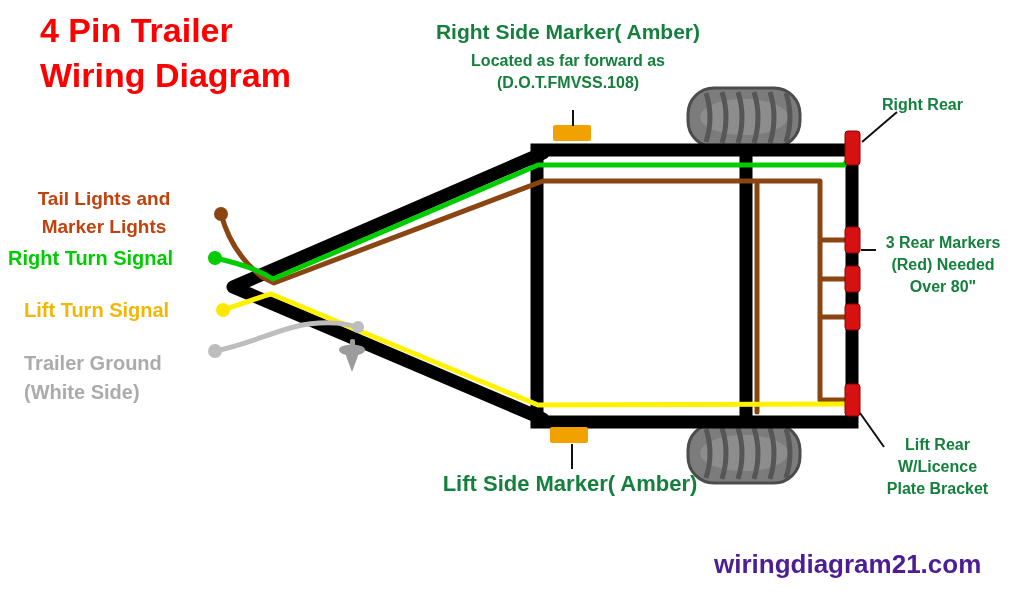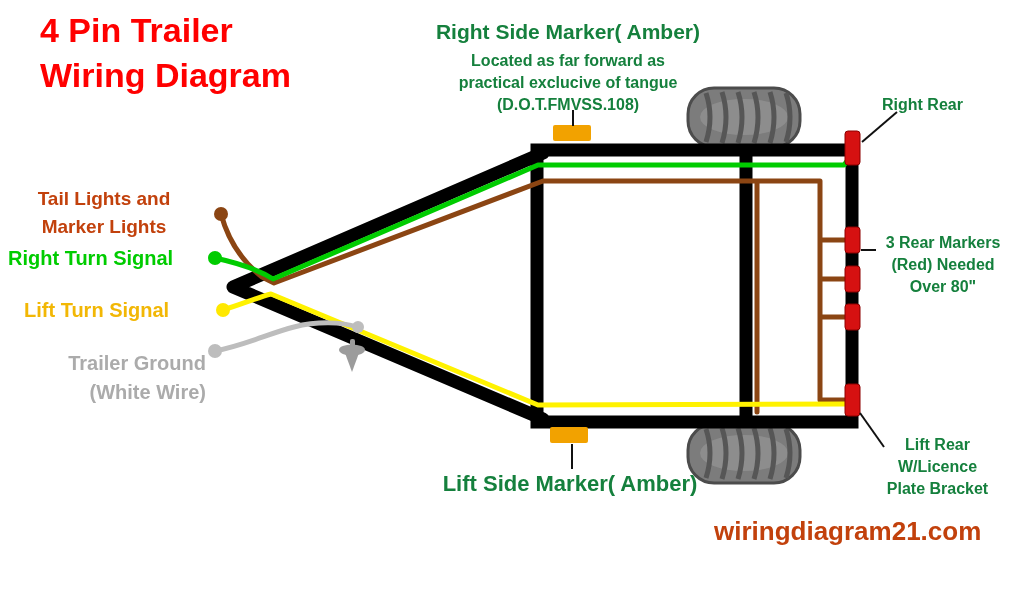--- a/index.html
+++ b/index.html
@@ -14,28 +14,28 @@
 
   .top-marker{left:400px;top:20px;width:336px;text-align:center;}
   .top-marker .head{font-size:21px;margin-bottom:6px;}
   .top-marker .sub{font-size:16px;line-height:22px;}
 
   .right-rear{left:882px;top:96px;font-size:16px;white-space:nowrap;}
 
   .tail{left:14px;top:185px;width:180px;text-align:center;font-size:19px;line-height:28px;color:#c2410c;}
   .right-turn{left:8px;top:247px;font-size:20px;color:#00CC00;white-space:nowrap;}
   .lift-turn{left:24px;top:299px;font-size:20px;color:#F2B705;white-space:nowrap;}
-  .ground{left:24px;top:349px;width:182px;text-align:right;font-size:20px;line-height:29px;color:#ABABAB;}
+  .ground{left:24px;top:349px;width:182px;text-align:left;font-size:20px;line-height:29px;color:#ABABAB;}
 
   .rear-markers{left:868px;top:232px;width:150px;text-align:center;font-size:16px;line-height:22px;}
   .lift-rear{left:870px;top:434px;width:135px;text-align:center;font-size:16px;line-height:22px;}
 
   .bottom-marker{left:405px;top:471px;width:330px;text-align:center;font-size:22px;}
 
-  .watermark{left:714px;top:516px;font-size:26px;color:#c2410c;white-space:nowrap;}
+  .watermark{left:714px;top:549px;font-size:26px;color:#4c1d95;white-space:nowrap;}
 </style>
 </head>
 <body>
 
 <div class="stage">
 
   <svg class="art" viewBox="0 0 1024 600">
 
     <g>
       <rect x="688" y="88" width="112" height="59" rx="26" fill="#7c7c7c" stroke="#4c4c4c" stroke-width="3"></rect>
@@ -104,38 +104,37 @@
   </svg>
 
   <div class="lbl title">
     <div>4 Pin Trailer</div>
     <div>Wiring Diagram</div>
   </div>
 
   <div class="lbl top-marker">
     <div class="head">Right Side Marker( Amber)</div>
     <div class="sub">Located as far forward as</div>
-    <div class="sub">practical exclucive of tangue</div>
     <div class="sub">(D.O.T.FMVSS.108)</div>
   </div>
 
   <div class="lbl right-rear">Right Rear</div>
 
   <div class="lbl tail">
     <div>Tail Lights and</div>
     <div>Marker Lights</div>
   </div>
 
   <div class="lbl right-turn">Right Turn Signal</div>
 
   <div class="lbl lift-turn">Lift Turn Signal</div>
 
   <div class="lbl ground">
     <div>Trailer Ground</div>
-    <div>(White Wire)</div>
+    <div>(White Side)</div>
   </div>
 
   <div class="lbl rear-markers">
     <div>3 Rear Markers</div>
     <div>(Red) Needed</div>
     <div>Over 80"</div>
   </div>
 
   <div class="lbl lift-rear">
     <div>Lift Rear</div>

